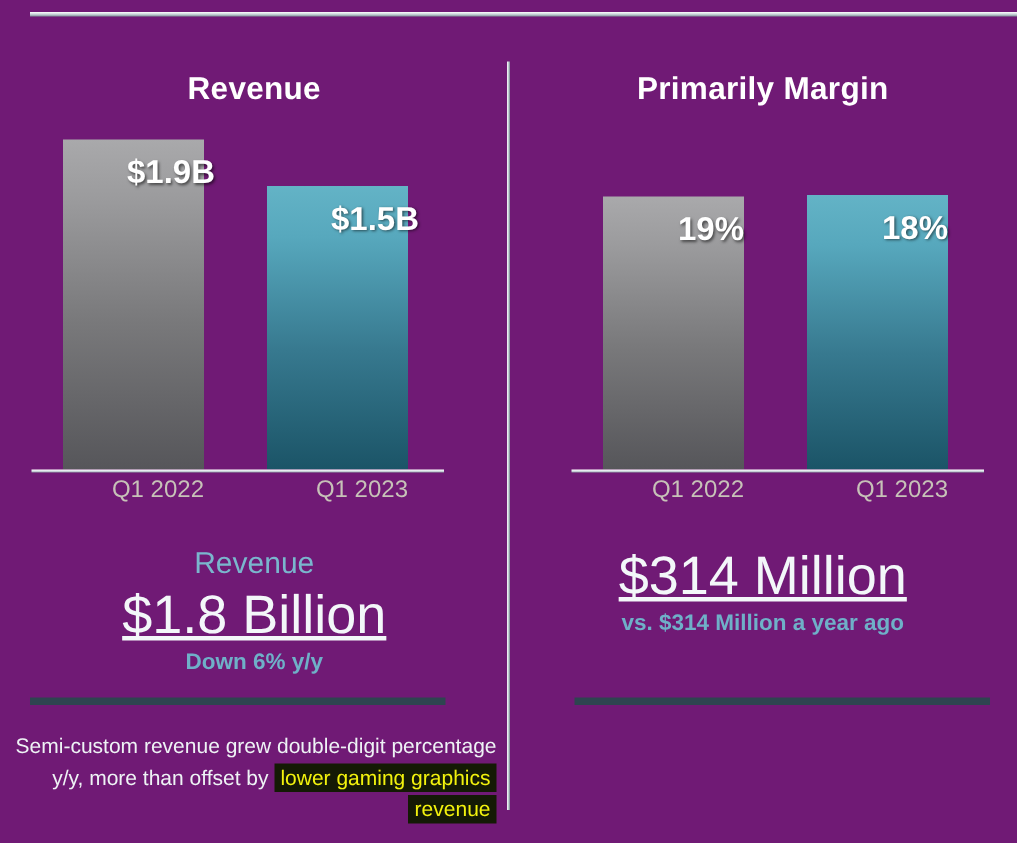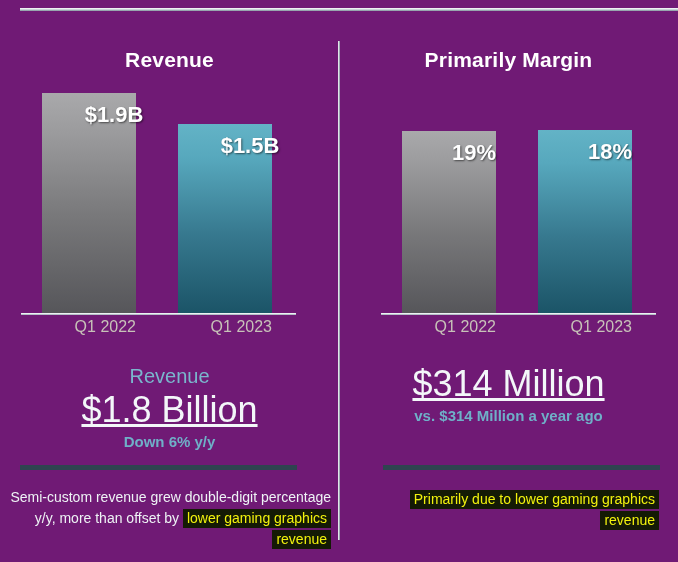--- a/index.html
+++ b/index.html
@@ -245,16 +245,15 @@
       <div class="tick t2">Q1 2023</div>
     </div>
 
     <div class="summary">
       <div class="summary-value">$314 Million</div>
       <div class="summary-sub">vs. $314 Million a year ago</div>
     </div>
 
     <div class="h-rule"></div>
 
-    <div class="footnote"><span class="hl">Primarily due to lower gaming graphics revenue</span></div>
   </div>
 
 </div>
 
 </body></html>

